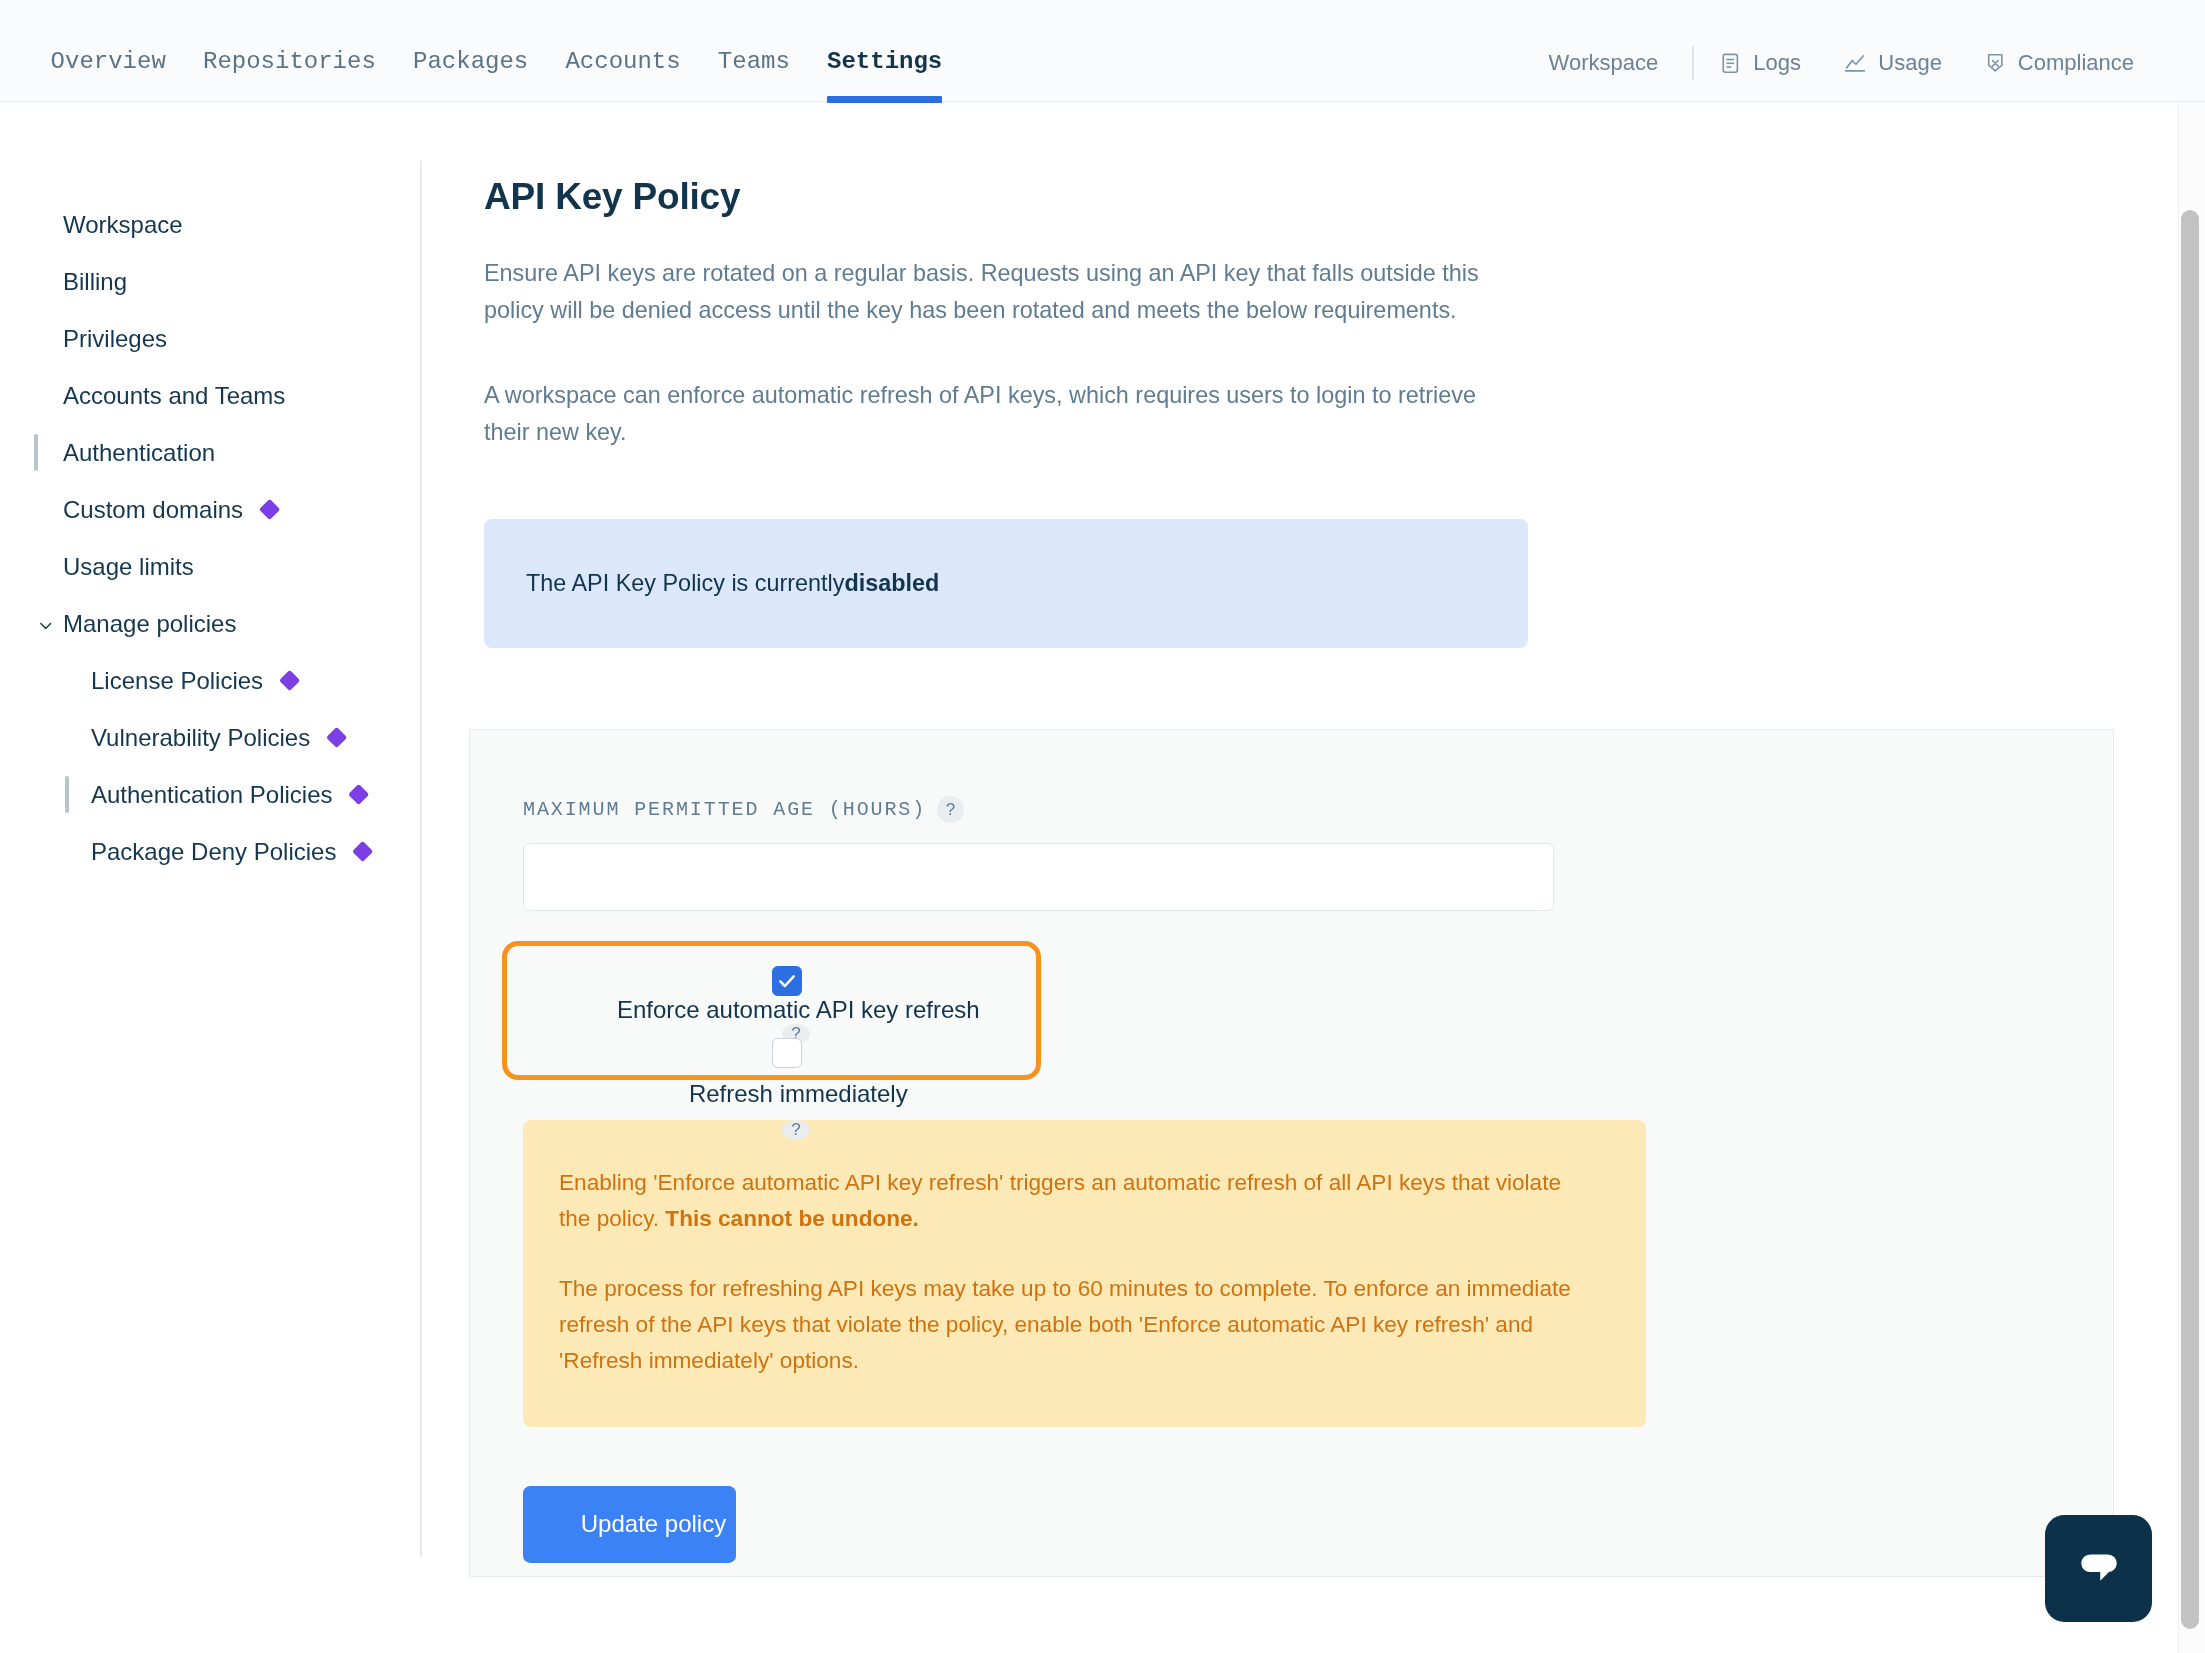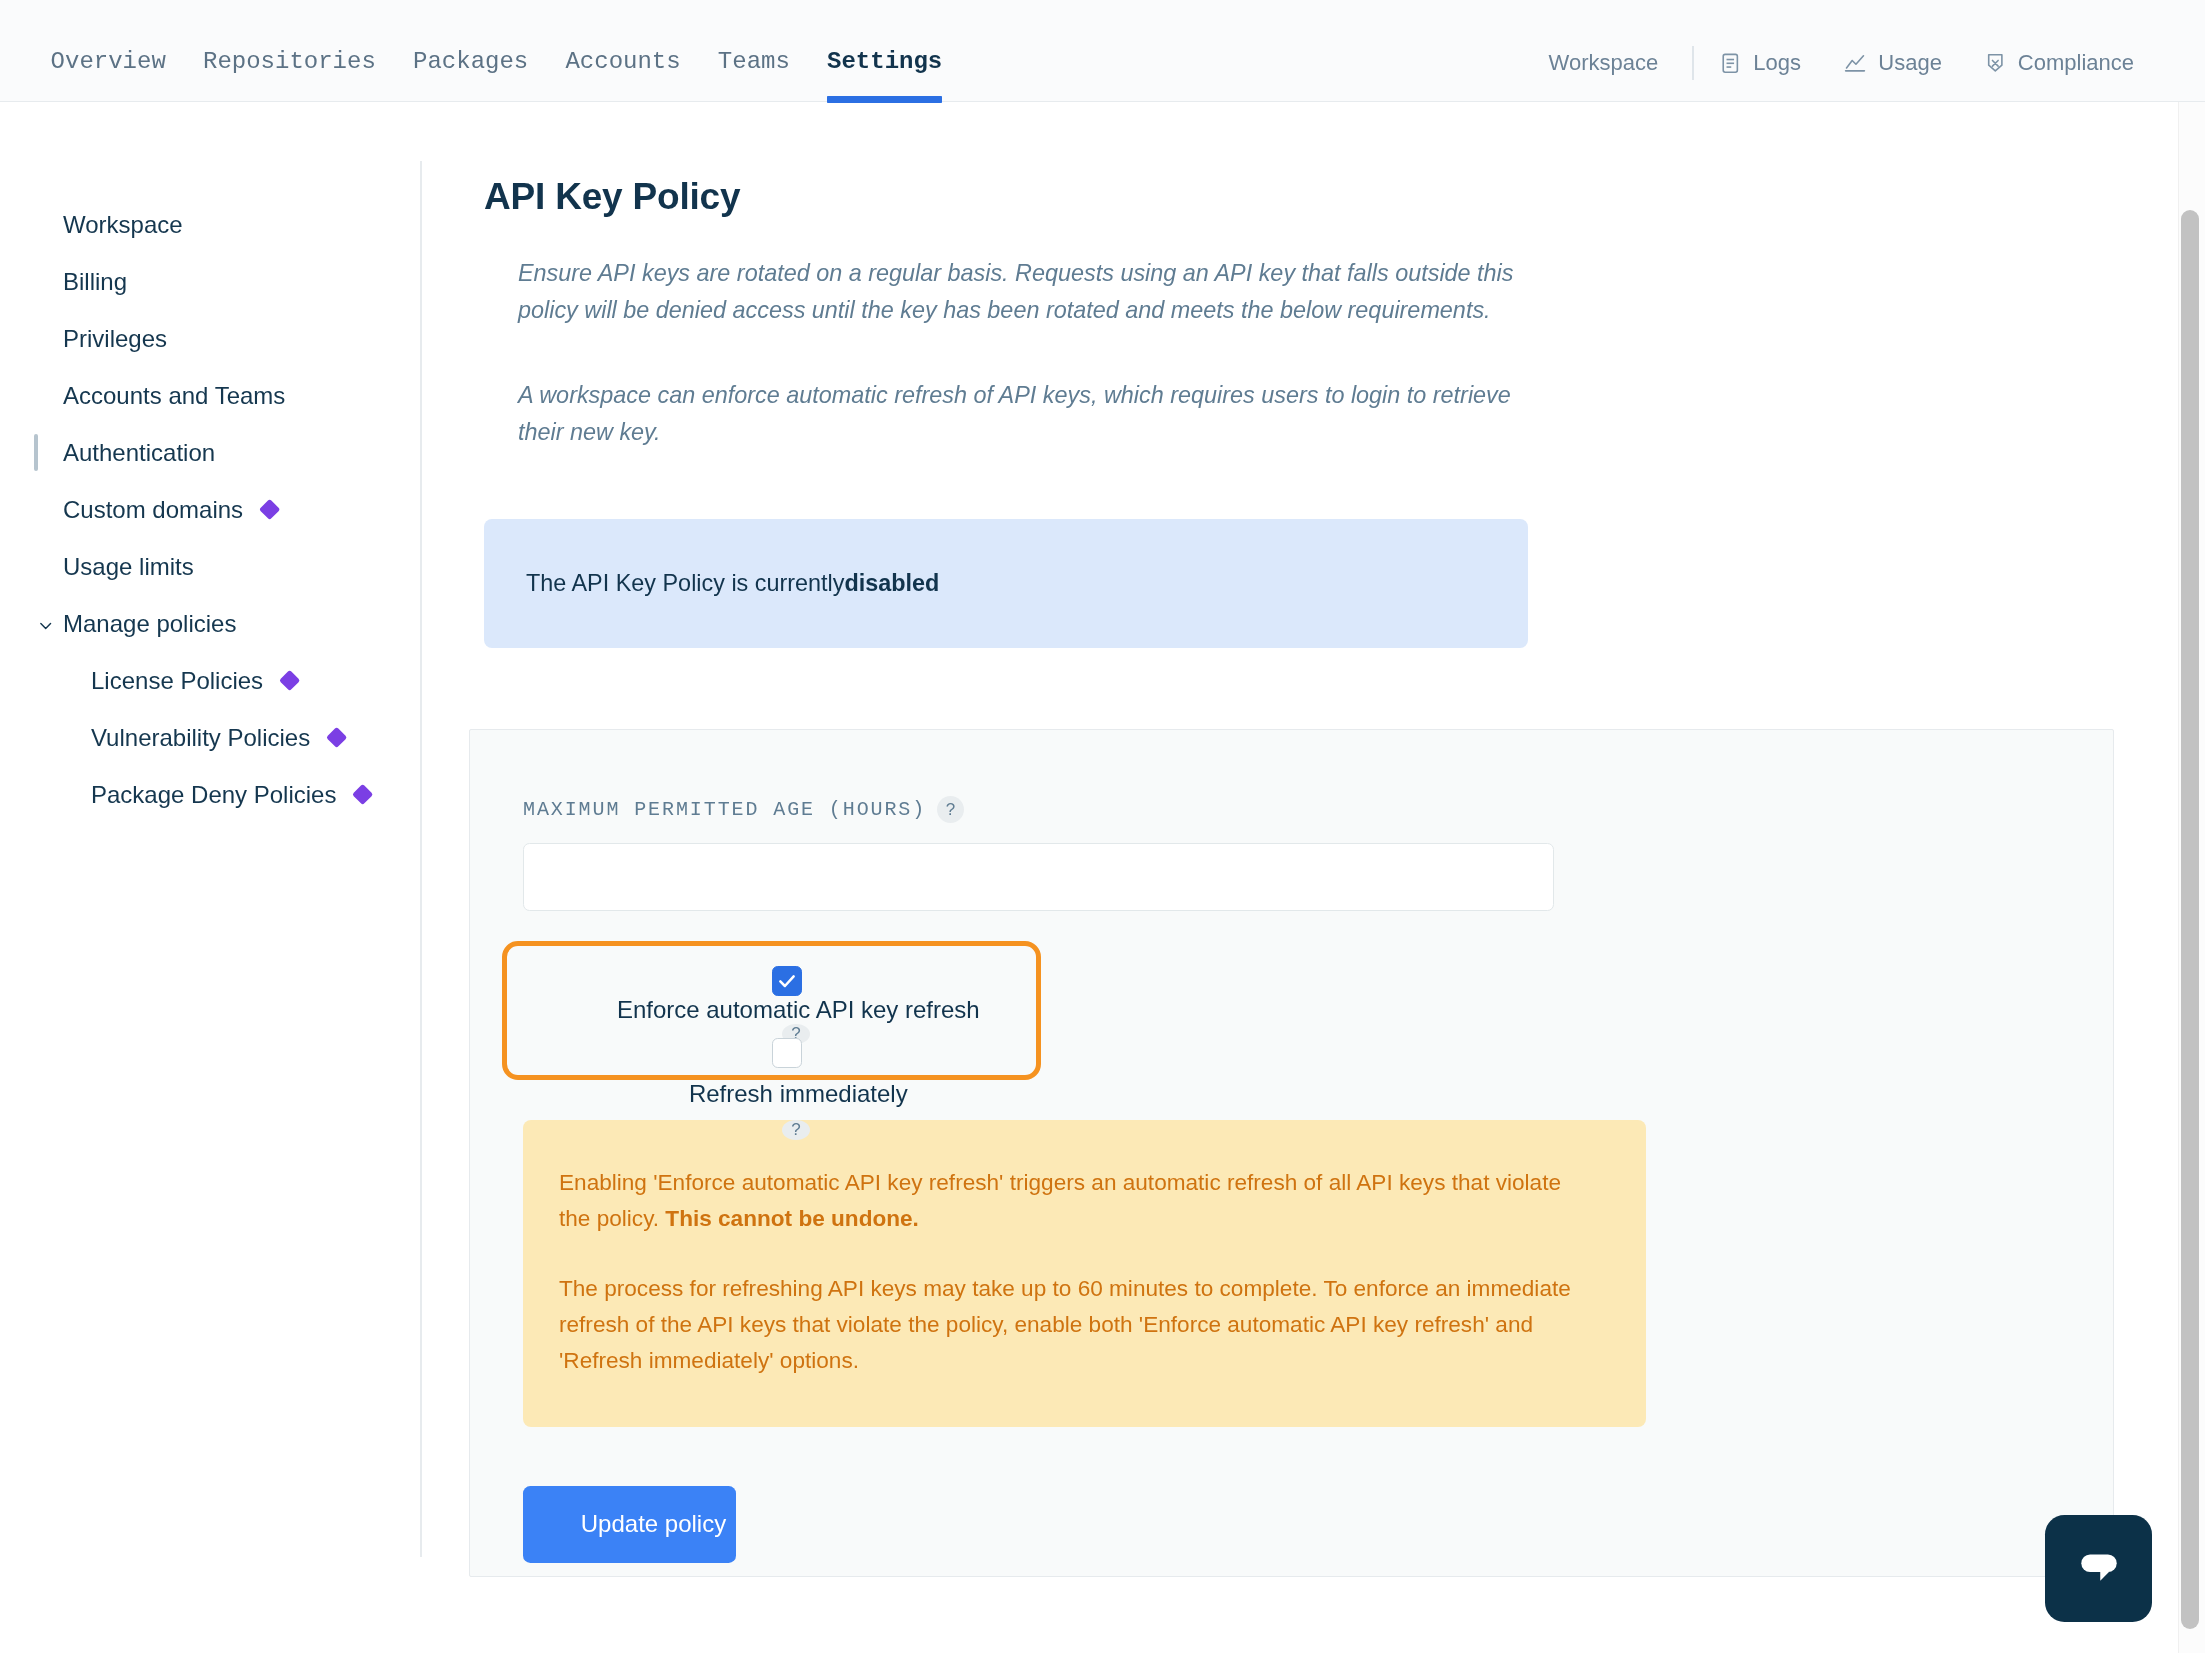--- a/index.html
+++ b/index.html
@@ -88,22 +88,22 @@
     border-radius: 2.4px;
   }
 
   
   .main { position: absolute; top: 102px; left: 421px; width: 1752px; }
   .page-title {
     font-size: 37px; font-weight: 700; color: #12344d;
     padding: 74px 0 0 63px; letter-spacing: -0.2px;
   }
   .para {
-    width: 1041px; margin-left: 97px; margin-top: 37px;
-    font-size: 23.4px; line-height: 1.58; color: #5f7c92; font-style: italic;
+    width: 1041px; margin-left: 63px; margin-top: 37px;
+    font-size: 23.4px; line-height: 1.58; color: #5f7c92;
   }
   .para.second { margin-top: 48px; }
 
   .info-banner {
     margin-left: 63px; margin-top: 68px;
     width: 1044px; height: 129px;
     background: #dbe8fb; border-radius: 8px;
     display: flex; align-items: center; padding-left: 42px;
     font-size: 23.4px; color: #12344d;
   }
@@ -277,20 +277,25 @@
     </div>
     <div class="side-item sub">
       <span>License Policies</span>
       <span class="diamond" style="background: rgb(123, 63, 228);"></span>
     </div>
     <div class="side-item sub">
       <span>Vulnerability Policies</span>
       <span class="diamond" style="background: rgb(123, 63, 228);"></span>
     </div>
     <div class="side-item sub">
+      <span class="selbar"></span>
+      <span>Authentication Policies</span>
+      <span class="diamond" style="background: rgb(123, 63, 228);"></span>
+    </div>
+    <div class="side-item sub">
       <span>Package Deny Policies</span>
       <span class="diamond" style="background: rgb(123, 63, 228);"></span>
     </div>
   </div>
 
 <div class="main">
   <div class="page-title">API Key Policy</div>
   <div class="para">Ensure API keys are rotated on a regular basis. Requests using an API key that falls outside this policy will be denied access until the key has been rotated and meets the below requirements.</div>
   <div class="para second">A workspace can enforce automatic refresh of API keys, which requires users to login to retrieve their new key.</div>
 

